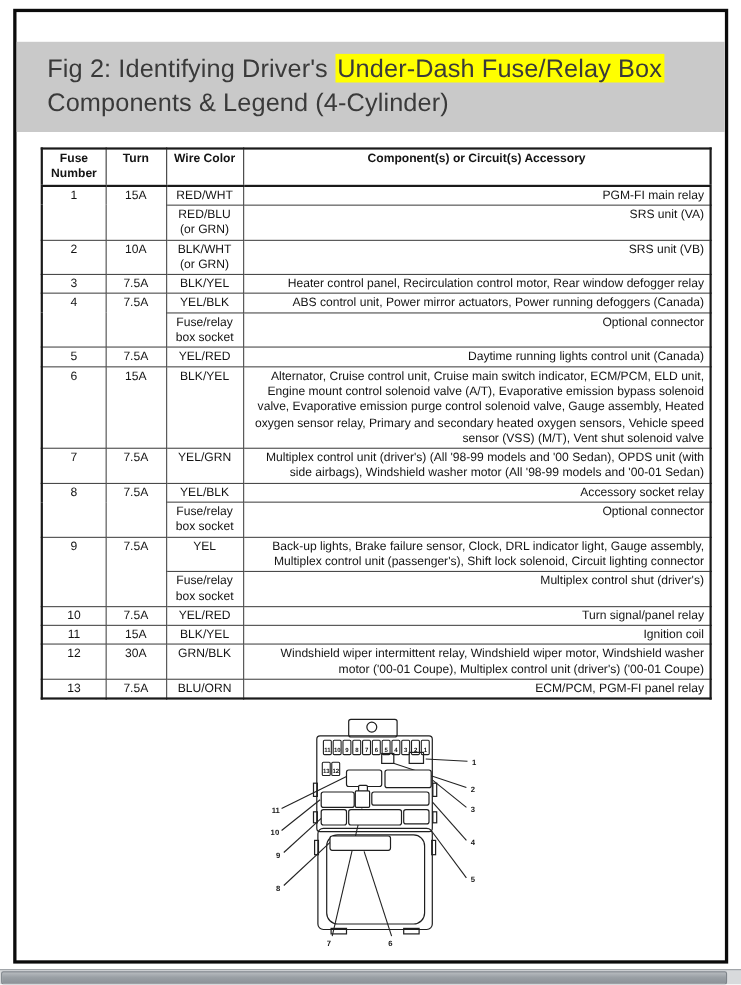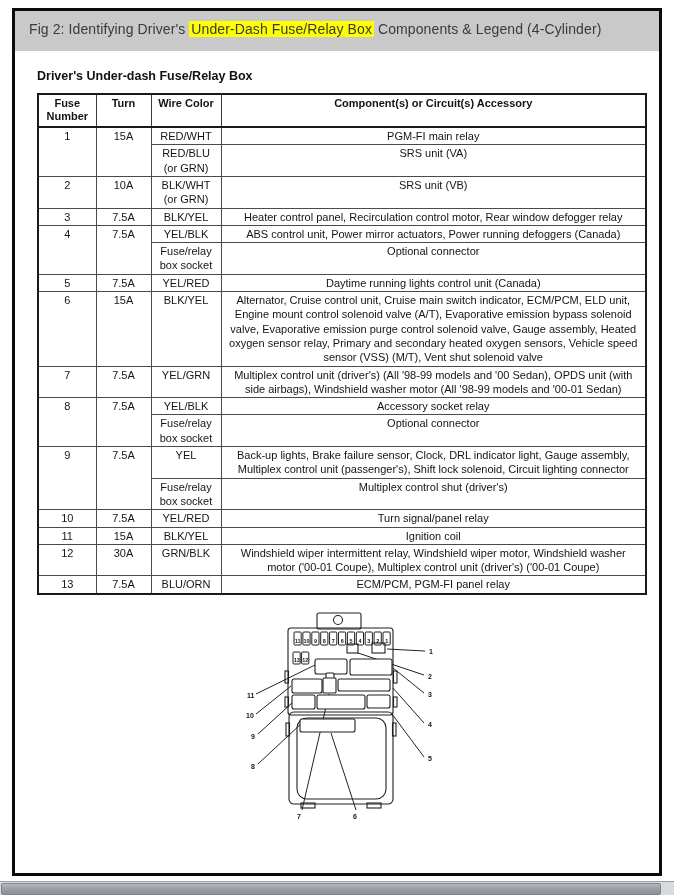--- a/index.html
+++ b/index.html
@@ -4,42 +4,43 @@
 <style>
   * { margin:0; padding:0; box-sizing:border-box; }
   html,body { width:674px; height:895px; background:#ffffff; font-family:"Liberation Sans", sans-serif; position:relative; overflow:hidden; }
 
   .frame {
     position:absolute; left:12px; top:8px; width:650px; height:868px;
     border:3px solid #0b0b0b; background:#ffffff; overflow:hidden;
   }
   .caption-bar {
     background:#c9c9c9; color:#3a3a3a;
-    font-size:14px; line-height:1.33; padding:9px 14px 12px 14px;
+    font-size:23px; line-height:1.33; padding:9px 14px 12px 28px;
     letter-spacing:.1px;
+    margin-top:27px;
   }
   .caption-bar .hl { background:#ffff00; padding:0 2px; }
 
   .content { padding:14px 15px 0 22px; }
 
   .doc-subtitle { font-size:12.5px; font-weight:bold; color:#111; margin:4px 0 10px 0; }
 
   table.fuse-table {
     border-collapse:collapse; width:608px; table-layout:fixed;
     font-size:11px; color:#141414; border:2px solid #1a1a1a;
   }
   .fuse-table th {
     border:1px solid #3a3a3a; border-bottom:2px solid #1a1a1a;
     font-size:11px; padding:2px 3px; text-align:center; vertical-align:top; line-height:1.25;
   }
   .fuse-table td {
     border:1px solid #4a4a4a; padding:1px 5px; vertical-align:top; line-height:1.3;
   }
   .fuse-table td.c { text-align:center; }
-  .fuse-table td.l { text-align:center; }
+  .fuse-table td.l { text-align:right; }
   col.c-fuse { width:58px; } col.c-amps { width:55px; } col.c-wire { width:70px; } col.c-comp { width:425px; }
 
   .diagram-wrap { width:100%; display:flex; justify-content:center; margin-top:16px; }
   svg text { font-family:"Liberation Sans", sans-serif; fill:#161616; }
 
   .hscrollbar {
     position:absolute; left:0; bottom:0; width:674px; height:14px;
     background:#d8dadc; border-top:1px solid #9b9fa3;
   }
   .hscrollbar .thumb {
@@ -52,21 +53,20 @@
 <body>
 
 <div class="frame">
 
   <div class="caption-bar">
     <span>Fig 2: Identifying Driver's </span><span class="hl">Under-Dash Fuse/Relay Box</span><span> Components &amp; Legend (4-Cylinder)</span>
   </div>
 
   <div class="content">
 
-    <div class="doc-subtitle">Driver's Under-dash Fuse/Relay Box</div>
 
     <table class="fuse-table">
       <colgroup>
           <col class="c-fuse">
           <col class="c-amps">
           <col class="c-wire">
           <col class="c-comp">
         </colgroup>
       <thead>
         <tr>

